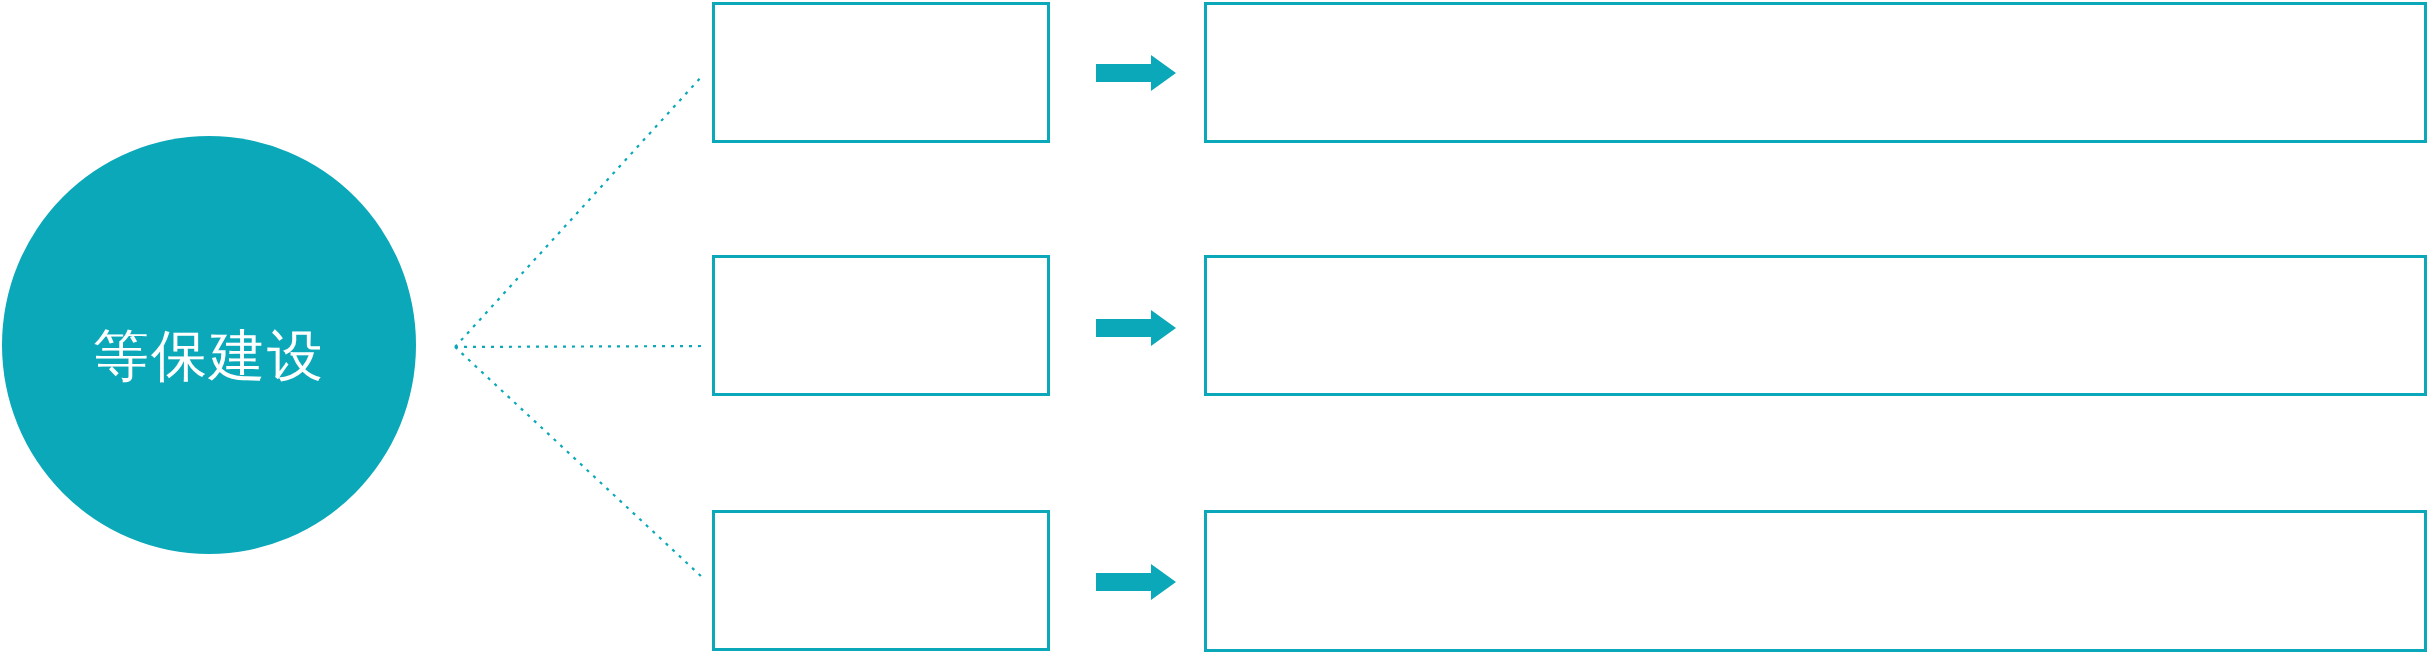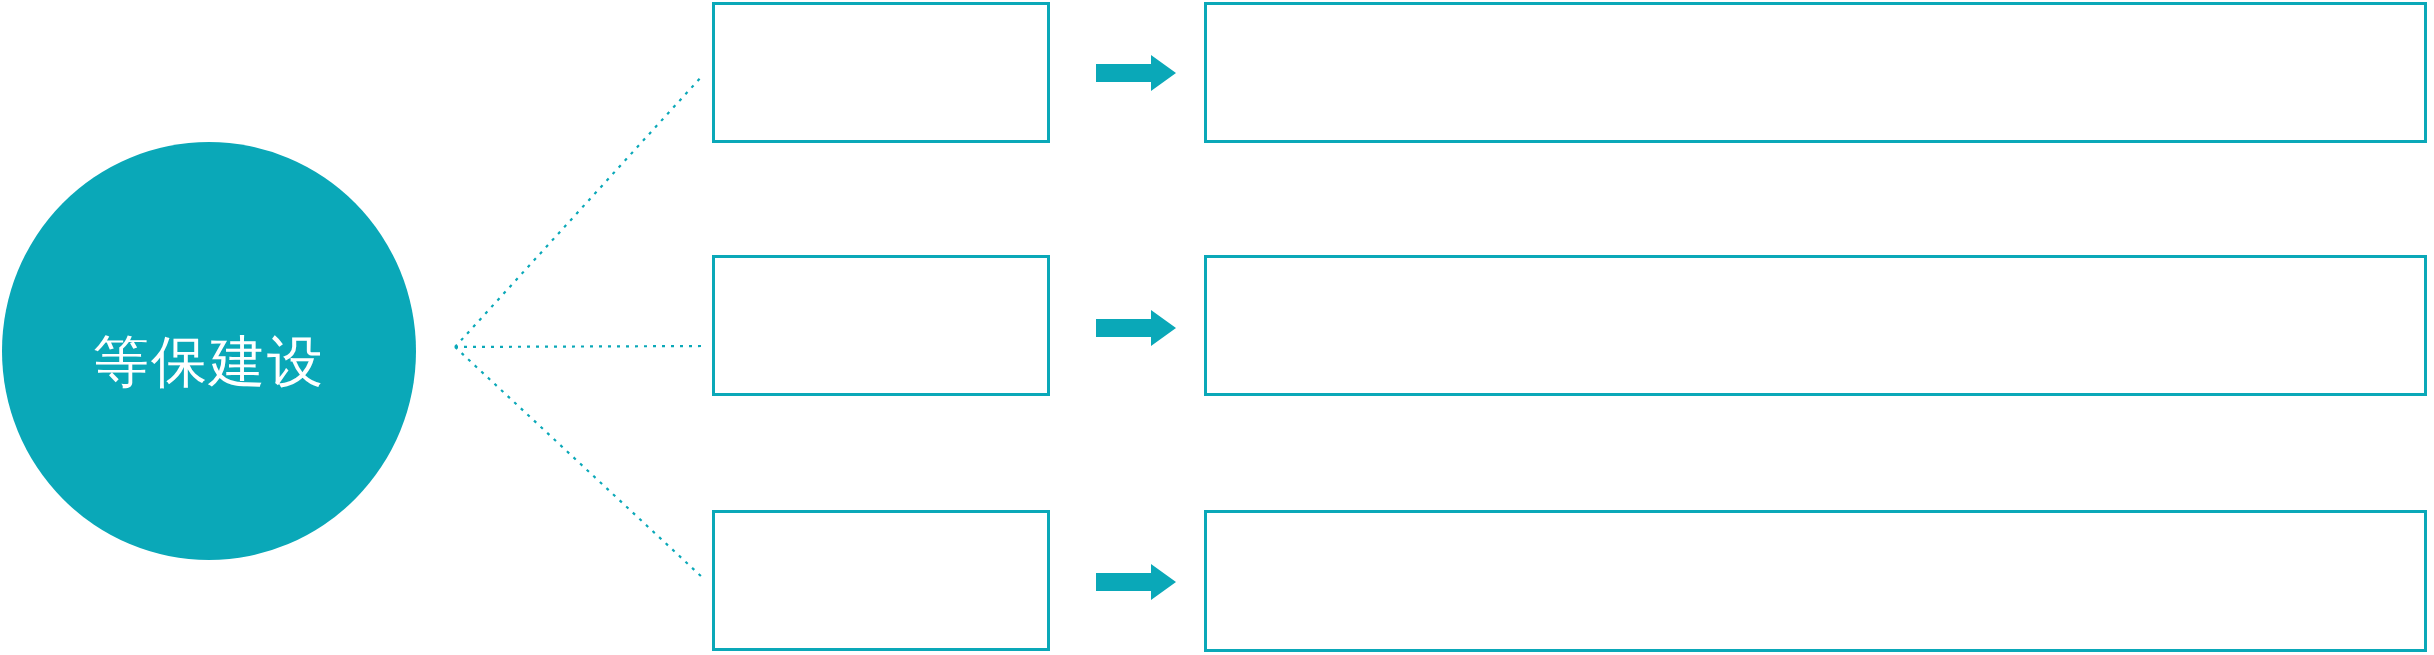--- a/index.html
+++ b/index.html
@@ -20,21 +20,21 @@
     stroke:var(--accent);
     stroke-width:2.2;
     stroke-dasharray:3 6;
     stroke-linecap:butt;
     fill:none;
   }
 
   
   .topic-circle {
     position:absolute;
-    left:2px; top:142px;
+    left:2px; top:136px;
     width:414px; height:418px;
     border-radius:50%;
     background:var(--accent);
     color:var(--circle-text);
     display:flex; flex-direction:column;
     align-items:center; justify-content:center;
     text-align:center;
     padding-top:22px;
     font-size:56px;
     font-weight:300;

